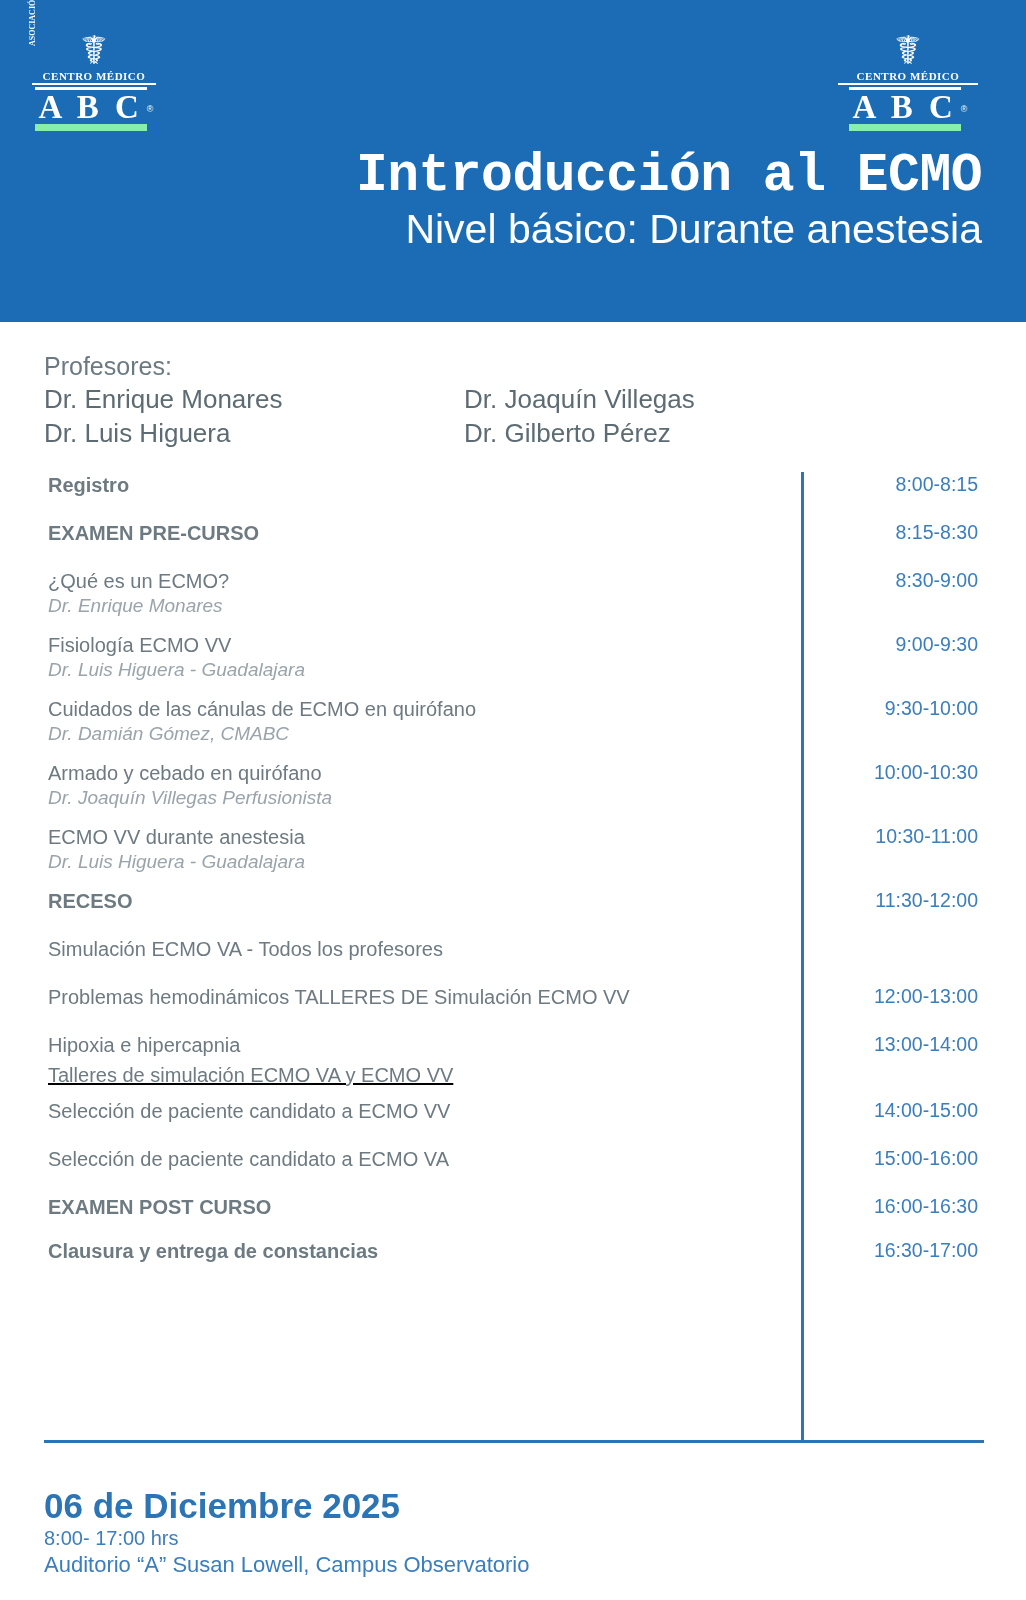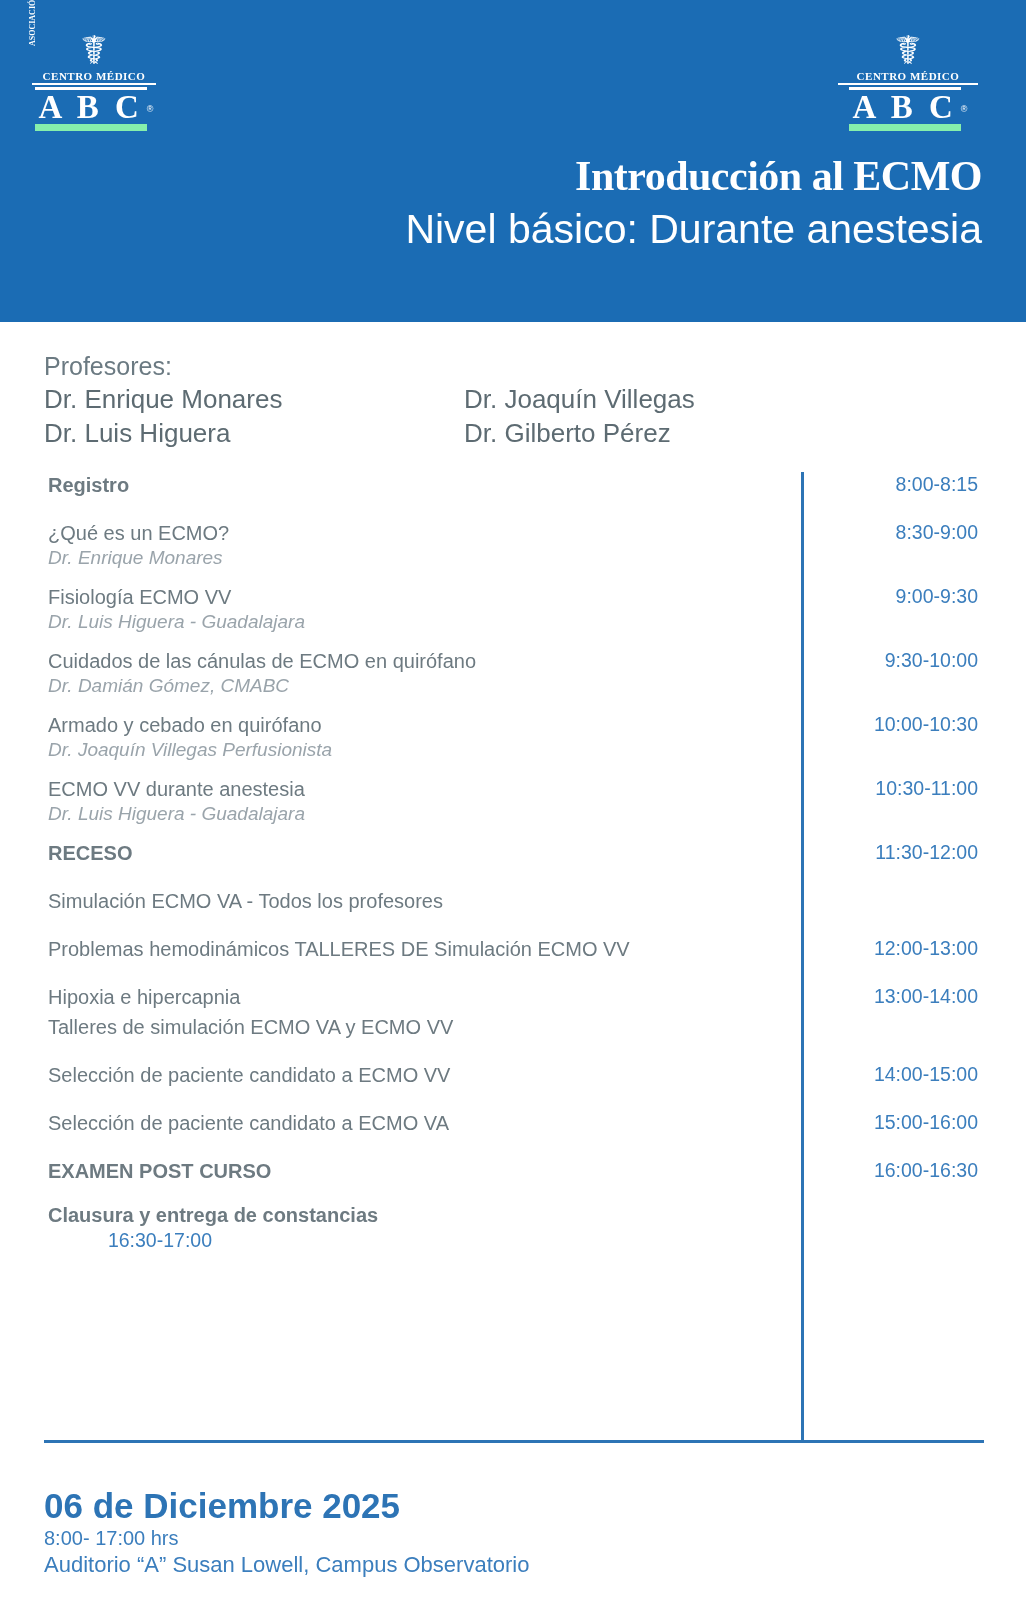--- a/index.html
+++ b/index.html
@@ -76,23 +76,23 @@
     white-space: nowrap;
   }
 
   .title-block {
     position: absolute;
     right: 44px;
     top: 148px;
     text-align: right;
   }
   .title-main {
-    font-family: Liberation Serif, serif;
-    font-weight: bold;
-    font-size: 42px;
+    font-family: Liberation Mono, monospace;
+    font-weight: bold;
+    font-size: 53px;
     line-height: 56px;
     letter-spacing: -0.5px;
   }
   .title-sub {
     font-family: "Liberation Sans", sans-serif;
     font-weight: normal;
     font-size: 41px;
     line-height: 46px;
     margin-top: 2px;
   }
@@ -235,20 +235,26 @@
 <div class="agenda">
   <div class="agenda-divider"></div>
   <div class="agenda-bottom-rule"></div>
   <div id="agenda-rows">
       <div class="row" style="margin-bottom: 22px;">
         <div class="left">
           <div class="topic bold">Registro</div>
         </div>
         <div class="time">8:00-8:15</div>
       </div>
+      <div class="row" style="margin-bottom: 22px;">
+        <div class="left">
+          <div class="topic bold">EXAMEN PRE-CURSO</div>
+        </div>
+        <div class="time">8:15-8:30</div>
+      </div>
       <div class="row" style="margin-bottom: 14px;">
         <div class="left">
           <div class="topic">¿Qué es un ECMO?</div>
           <div class="speaker">Dr. Enrique Monares</div>
         </div>
         <div class="time">8:30-9:00</div>
       </div>
       <div class="row" style="margin-bottom: 14px; gap: 44px;">
         <div class="left">
           <div class="topic">Fisiología ECMO VV</div>
@@ -294,21 +300,21 @@
           <div class="topic">Problemas hemodinámicos TALLERES DE Simulación ECMO VV</div>
         </div>
         <div class="time">12:00-13:00</div>
       </div>
       <div class="row" style="margin-bottom: 4px; gap: 16px;">
         <div class="left">
           <div class="topic">Hipoxia e hipercapnia</div>
         </div>
         <div class="time">13:00-14:00</div>
       </div>
-      <div class="row" style="margin-bottom: 22px;">
+      <div class="row" style="margin-bottom: 10px; text-decoration: underline;">
         <div class="left">
           <div class="topic">Talleres de simulación ECMO VA y ECMO VV</div>
         </div>
         <div class="time"></div>
       </div>
       <div class="row" style="margin-bottom: 22px;">
         <div class="left">
           <div class="topic">Selección de paciente candidato a ECMO VV</div>
         </div>
         <div class="time">14:00-15:00</div>
@@ -318,21 +324,21 @@
           <div class="topic">Selección de paciente candidato a ECMO VA</div>
         </div>
         <div class="time">15:00-16:00</div>
       </div>
       <div class="row" style="margin-bottom: 18px;">
         <div class="left">
           <div class="topic bold">EXAMEN POST CURSO</div>
         </div>
         <div class="time">16:00-16:30</div>
       </div>
-      <div class="row" style="margin-bottom: 22px; flex-direction: column;">
+      <div class="row" style="margin-bottom: 22px;">
         <div class="left">
           <div class="topic bold">Clausura y entrega de constancias</div>
         </div>
         <div class="time">16:30-17:00</div>
       </div>
     </div>
 </div>
 
 <div class="footer">
   <div class="footer-date">06 de Diciembre 2025</div>

